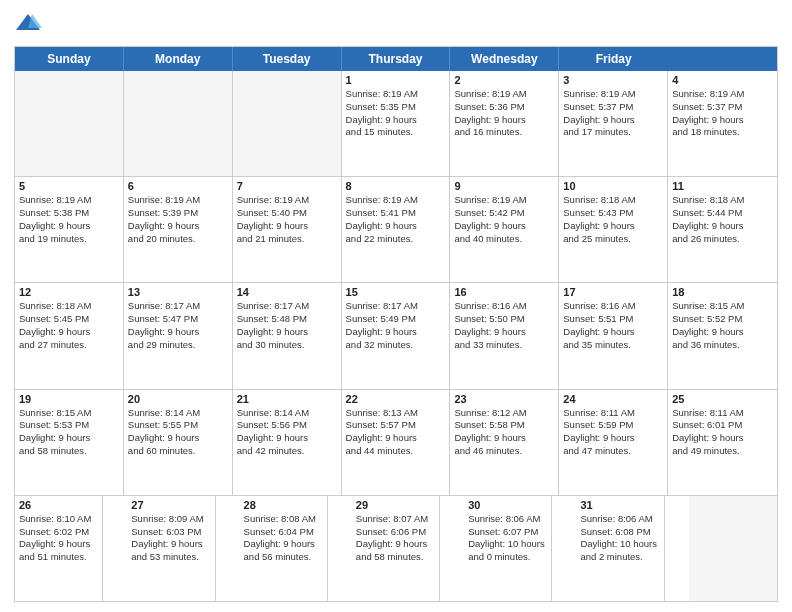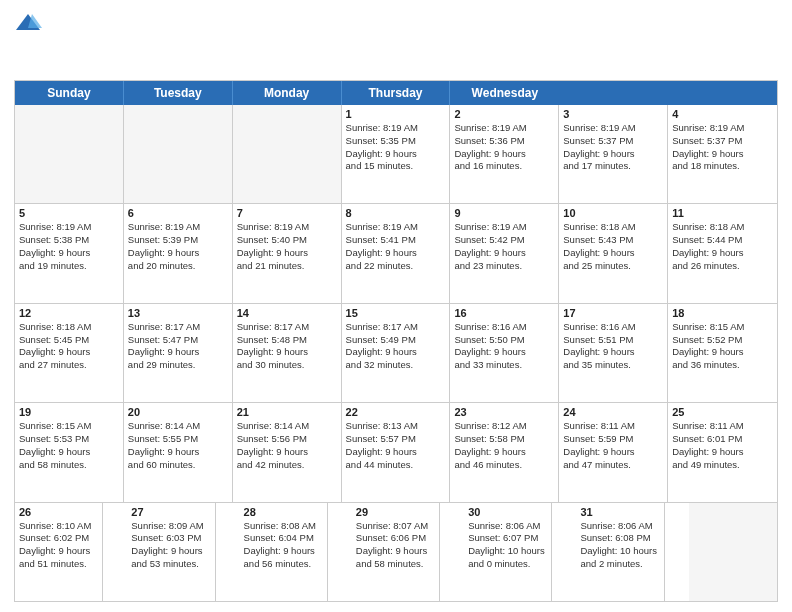--- a/index.html
+++ b/index.html
@@ -57,21 +57,20 @@
     }
     .location {
       font-size: 14px;
       color: #444;
     }
     .calendar {
       flex: 1;
       display: flex;
       flex-direction: column;
       border: 1px solid #ccc;
-      margin-top: 34px;
     }
     .cal-header {
       display: grid;
       grid-template-columns: repeat(7, 1fr);
       background: #2a6db5;
     }
     .cal-header-cell {
       color: #fff;
       font-size: 12px;
       font-weight: bold;
@@ -131,24 +130,25 @@
     </div>
     <div class="title-block">
       <div class="month-title"></div>
       <div class="location"></div>
     </div>
   </div>
 
   <div class="calendar">
     <div class="cal-header">
     <div class="cal-header-cell">Sunday</div>
+        <div class="cal-header-cell">Monday</div>
         <div class="cal-header-cell">Tuesday</div>
-        <div class="cal-header-cell">Monday</div>
         <div class="cal-header-cell">Thursday</div>
         <div class="cal-header-cell">Wednesday</div>
+        <div class="cal-header-cell">Friday</div>
       </div>
     <div class="cal-body">
     <div class="cal-row">
           <div class="cal-cell empty"></div>
           <div class="cal-cell empty"></div>
           <div class="cal-cell empty"></div>
           <div class="cal-cell">
             <div class="day-num">1</div>
             <div class="cell-line">Sunrise: 8:19 AM</div>
             <div class="cell-line">Sunset: 5:35 PM</div>
@@ -204,21 +204,21 @@
             <div class="cell-line">Sunrise: 8:19 AM</div>
             <div class="cell-line">Sunset: 5:41 PM</div>
             <div class="cell-line">Daylight: 9 hours</div>
             <div class="cell-line">and 22 minutes.</div>
           </div>
           <div class="cal-cell">
             <div class="day-num">9</div>
             <div class="cell-line">Sunrise: 8:19 AM</div>
             <div class="cell-line">Sunset: 5:42 PM</div>
             <div class="cell-line">Daylight: 9 hours</div>
-            <div class="cell-line">and 23 minutes.</div>
+            <div class="cell-line">and 40 minutes.</div>
           </div>
           <div class="cal-cell">
             <div class="day-num">10</div>
             <div class="cell-line">Sunrise: 8:18 AM</div>
             <div class="cell-line">Sunset: 5:43 PM</div>
             <div class="cell-line">Daylight: 9 hours</div>
             <div class="cell-line">and 25 minutes.</div>
           </div>
           <div class="cal-cell">
             <div class="day-num">11</div>

